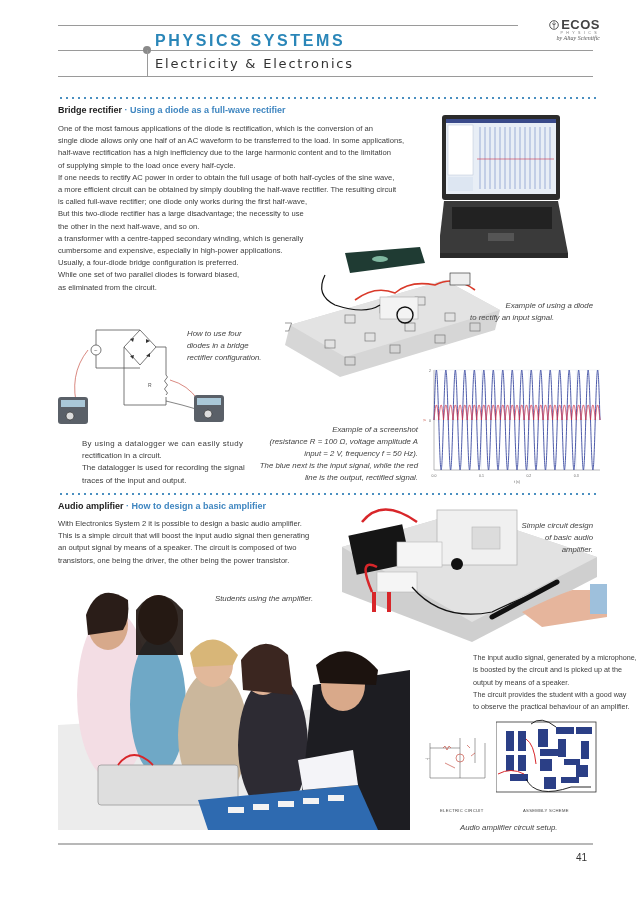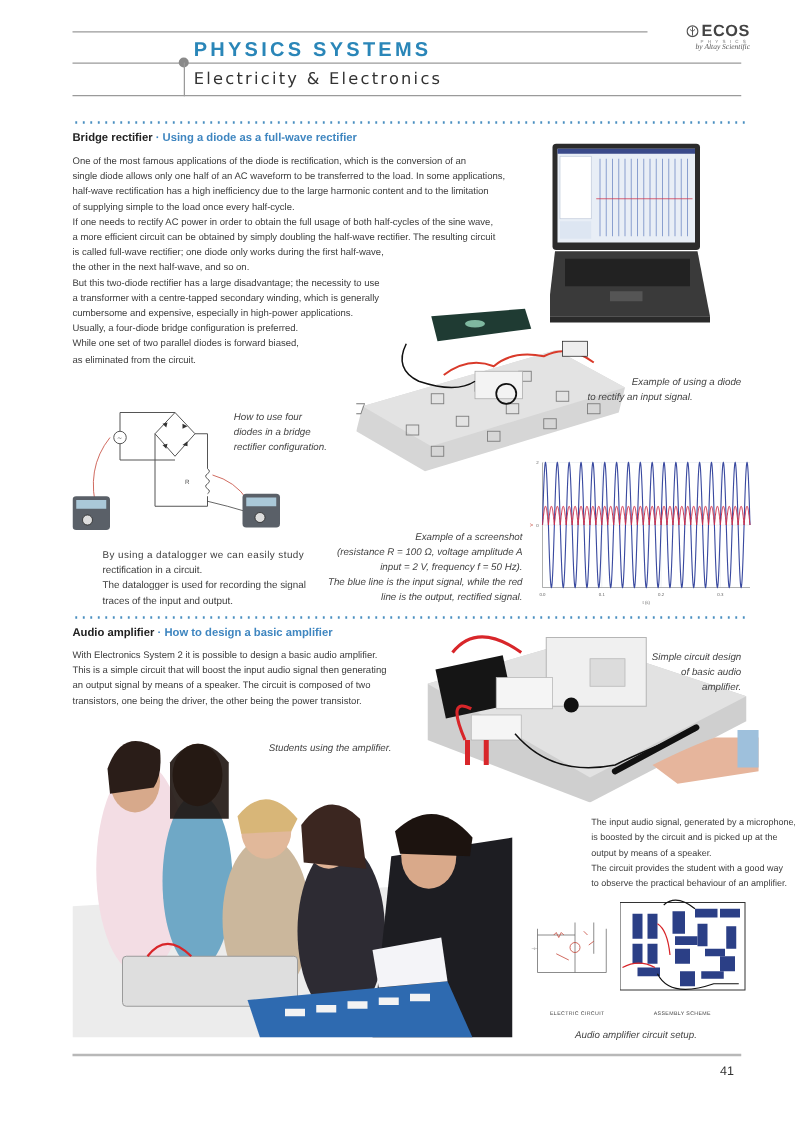--- a/index.html
+++ b/index.html
@@ -51,22 +51,22 @@
 </div>
 
 <div class="abs body" style="left:58px; top:123px; width:380px;">
   <span class="para-line">One of the most famous applications of the diode is rectification, which is the conversion of an</span>
   <span class="para-line">single diode allows only one half of an AC waveform to be transferred to the load. In some applications,</span>
   <span class="para-line">half-wave rectification has a high inefficiency due to the large harmonic content and to the limitation</span>
   <span class="para-line">of supplying simple to the load once every half-cycle.</span>
   <span class="para-line">If one needs to rectify AC power in order to obtain the full usage of both half-cycles of the sine wave,</span>
   <span class="para-line">a more efficient circuit can be obtained by simply doubling the half-wave rectifier. The resulting circuit</span>
   <span class="para-line">is called full-wave rectifier; one diode only works during the first half-wave,</span>
+  <span class="para-line">But this two-diode rectifier has a large disadvantage; the necessity to use</span>
   <span class="para-line">the other in the next half-wave, and so on.</span>
-  <span class="para-line">But this two-diode rectifier has a large disadvantage; the necessity to use</span>
   <span class="para-line">a transformer with a centre-tapped secondary winding, which is generally</span>
   <span class="para-line">cumbersome and expensive, especially in high-power applications.</span>
   <span class="para-line">Usually, a four-diode bridge configuration is preferred.</span>
   <span class="para-line">While one set of two parallel diodes is forward biased,</span>
   <span class="para-line">as eliminated from the circuit.</span>
 </div>
 
 <div class="abs" style="left:440px; top:113px; width:130px; height:150px;">
   <svg width="130" height="150" viewBox="0 0 130 150">
     <rect x="2" y="2" width="118" height="85" rx="3" fill="#2b2b2b"></rect>
@@ -176,21 +176,21 @@
   <span class="para-line" style="letter-spacing:0.35px;">By using a datalogger we can easily study</span>
   <span class="para-line">rectification in a circuit.</span>
   <span class="para-line">The datalogger is used for recording the signal</span>
   <span class="para-line">traces of the input and output.</span>
 </div>
 
 <div class="abs caption right" style="left:230px; top:424px; width:188px;">
   <span class="para-line">Example of a screenshot</span>
   <span class="para-line">(resistance R = 100 Ω, voltage amplitude A</span>
   <span class="para-line">input = 2 V, frequency f = 50 Hz).</span>
-  <span class="para-line">The blue line is the input signal, while the red</span>
+  <span class="para-line">The blue next is the input signal, while the red</span>
   <span class="para-line">line is the output, rectified signal.</span>
 </div>
 
 <div class="abs" style="left:422px; top:362px; width:180px; height:125px;">
   <svg id="chart-svg" width="180" height="125" viewBox="0 0 180 125">
     <g id="chart-grid">
         <line x1="12" y1="8" x2="12" y2="108" stroke="#e4e8ee" stroke-width="0.5"></line>
         <line x1="59.42857142857144" y1="8" x2="59.42857142857144" y2="108" stroke="#e4e8ee" stroke-width="0.5"></line>
         <line x1="106.85714285714288" y1="8" x2="106.85714285714288" y2="108" stroke="#e4e8ee" stroke-width="0.5"></line>
         <line x1="154.2857142857143" y1="8" x2="154.2857142857143" y2="108" stroke="#e4e8ee" stroke-width="0.5"></line>

